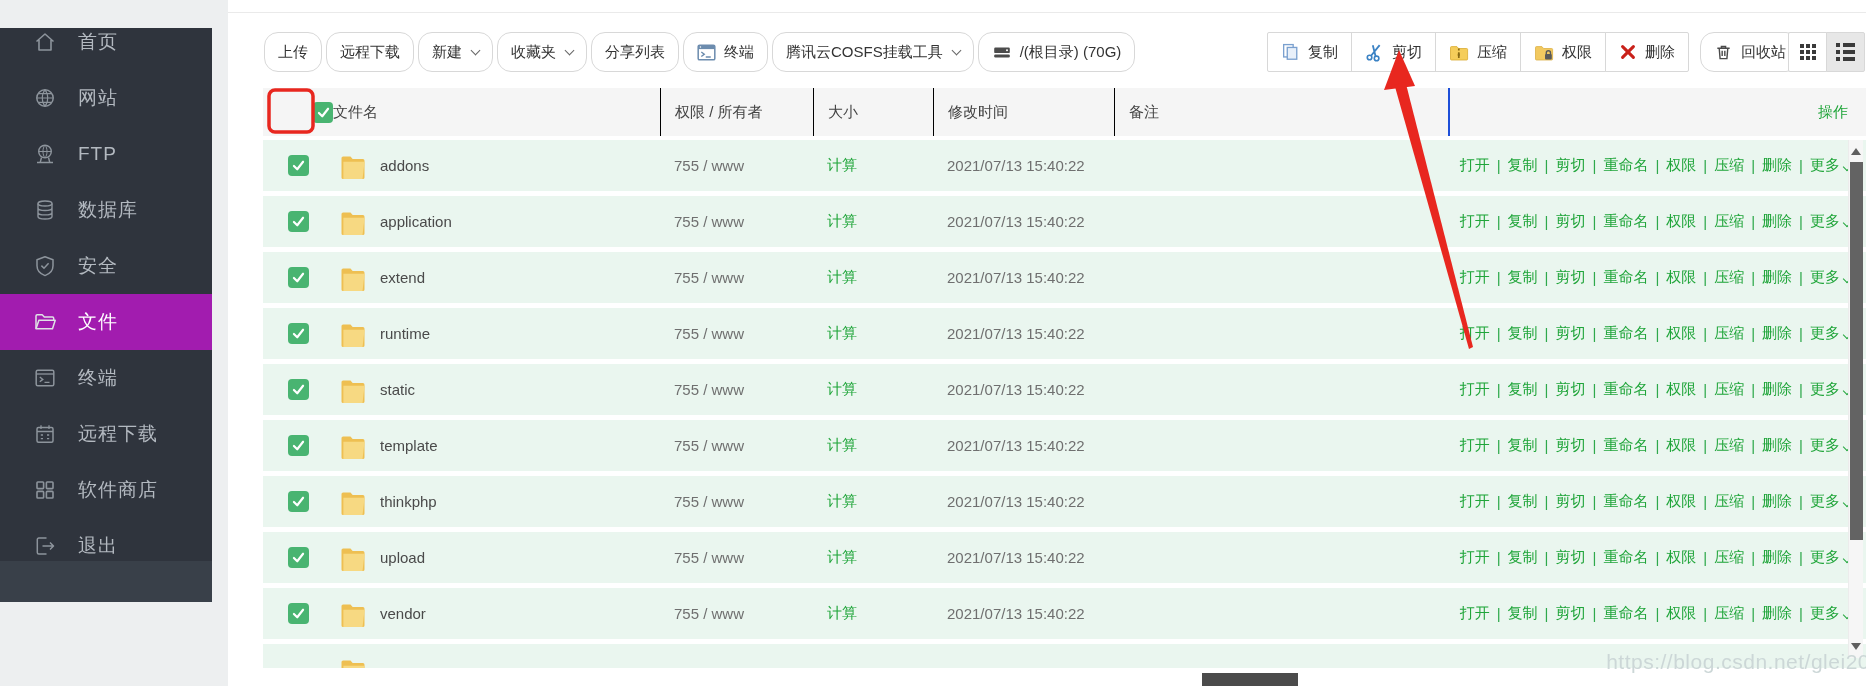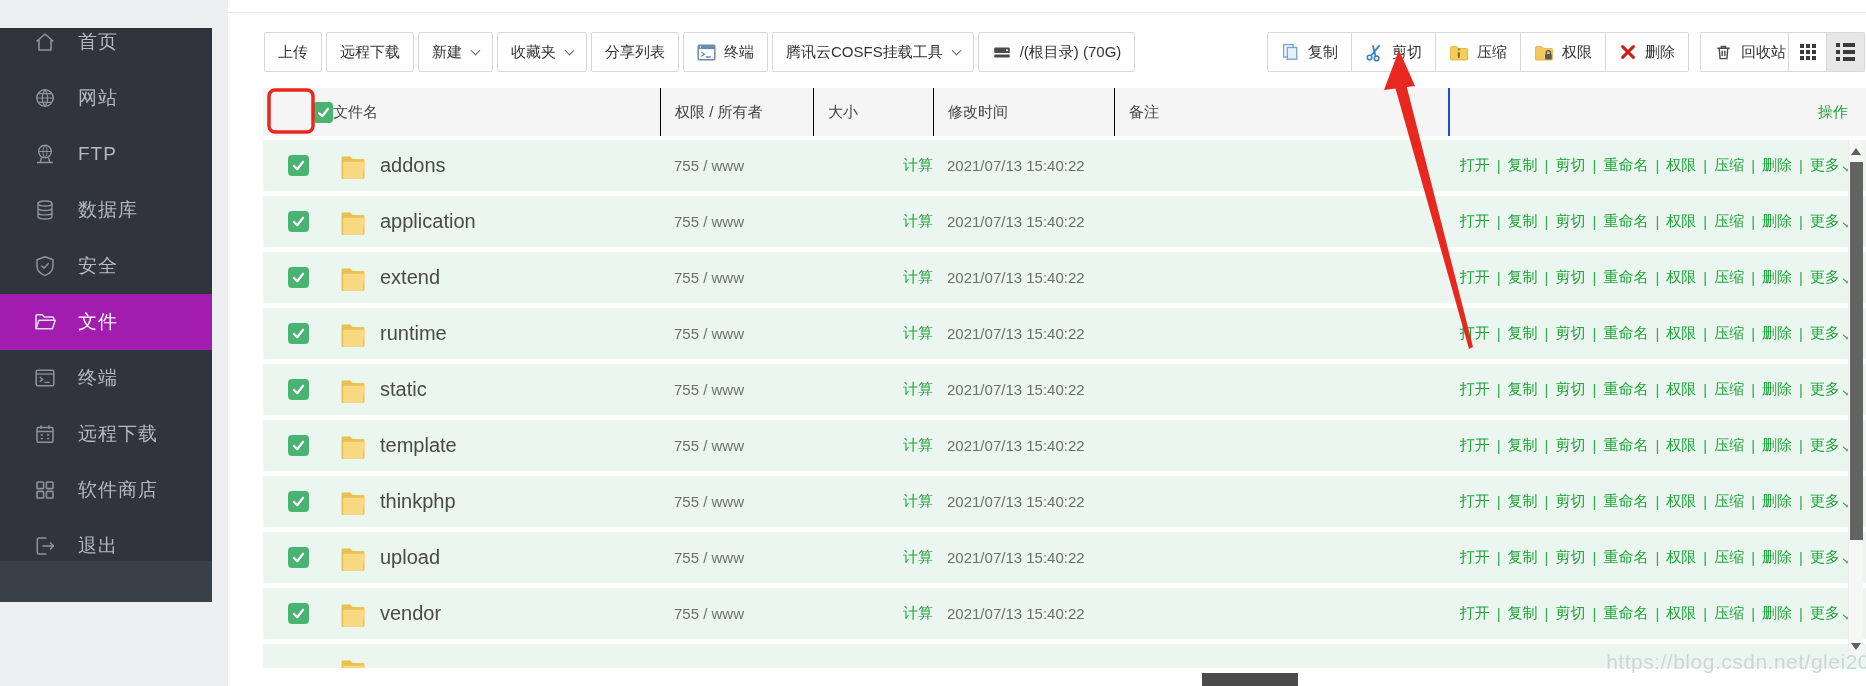--- a/index.html
+++ b/index.html
@@ -17,21 +17,21 @@
   .side-item.active .side-ico { color:#dfe2e5; }
   .side-ico svg { width:24px; height:24px; }
   .side-footer { position:absolute; left:0; bottom:0; width:212px; height:41px; background:#394049; }
 
   
   .content { position:absolute; left:228px; top:0; width:1638px; height:686px; background:#ffffff; }
   .top-hairline { position:absolute; left:0; top:12px; width:1638px; height:0; border-top:1px solid #eaeaea; }
 
   
   .btn { display:inline-flex; align-items:center; justify-content:center; gap:8px; height:40px;
-    padding:0 13px; background:#fff; border:1px solid #d8d8d8; border-radius:2px; font-size:15px;
+    padding:0 13px; background:#fff; border:1px solid #d8d8d8; border-radius:14px; font-size:15px;
     color:#333; cursor:pointer; white-space:nowrap; }
   .tb-left { position:absolute; left:36px; top:32px; display:flex; gap:4px; }
   .tb-group { position:absolute; left:1039px; top:32px; display:flex; }
   .tb-group .btn { border-radius:0; margin-left:-1px; }
   .tb-group .btn:first-child { border-radius:2px 0 0 2px; margin-left:0; }
   .tb-group .btn:last-child { border-radius:0 2px 2px 0; }
   .tb-recycle { position:absolute; left:1456px; top:32px;margin-left:16px; }
   .tb-toggles { position:absolute; left:1560px; top:32px; display:flex; }
   .tb-toggles .btn { width:39px; padding:0; border-radius:0; margin-left:-1px; }
   .tb-toggles .btn:first-child { border-radius:2px 0 0 2px; margin-left:0; }
@@ -54,24 +54,24 @@
   .thead { height:48px; background:#f5f5f5; color:#434343; font-size:15px; }
   .th { height:100%; display:flex; align-items:center; }
   .th.c-perm,.th.c-size,.th.c-time,.th.c-note { border-left:1px solid #000000; padding-left:14px; }
   .th.c-act { border-left:2px solid #1d4ed8; justify-content:flex-end; padding-right:10px; }
   .tbody { margin-top:4px; }
   .row { height:51px; background:#eaf6ef; margin-bottom:5px; }
   .row.partial { height:24px; overflow:hidden; margin-bottom:0; align-items:start; }
   .row.partial .c-name { padding-top:12px; }
   .cell { font-size:15px; color:#6f6f6f; }
   .c-check { padding-left:25px; }
-  .c-name { display:flex; align-items:center; color:#4a4a4a; font-size:20px; }
+  .c-name { display:flex; align-items:center; color:#4a4a4a; font-size:15px; }
   .c-name .folder { margin-left:7px; margin-right:14px; display:inline-flex; }
   .c-perm,.c-time { padding-left:14px; }
-  .c-size { padding-left:14px;text-align:right; }
+  .c-size { padding-left:14px; }
   .calc { color:#20a53a; cursor:pointer; text-decoration:none; }
   .c-act { display:flex; justify-content:flex-end; align-items:center; padding-right:8px;
     color:#20a53a; font-size:15px; white-space:nowrap; }
   .c-act a { color:#20a53a; text-decoration:none; cursor:pointer; }
   .c-act .sep2 { margin:0 7px; color:#2fa94c; }
   .caret-g { display:inline-block; width:6px; height:6px; border-right:1.5px solid #20a53a;
     border-bottom:1.5px solid #20a53a; transform:rotate(45deg); margin:-2px 0 0 4px; }
 
   .checkbox { width:21px; height:21px; background:#49b471; border-radius:4px; display:inline-flex;
     align-items:center; justify-content:center; cursor:pointer; }

